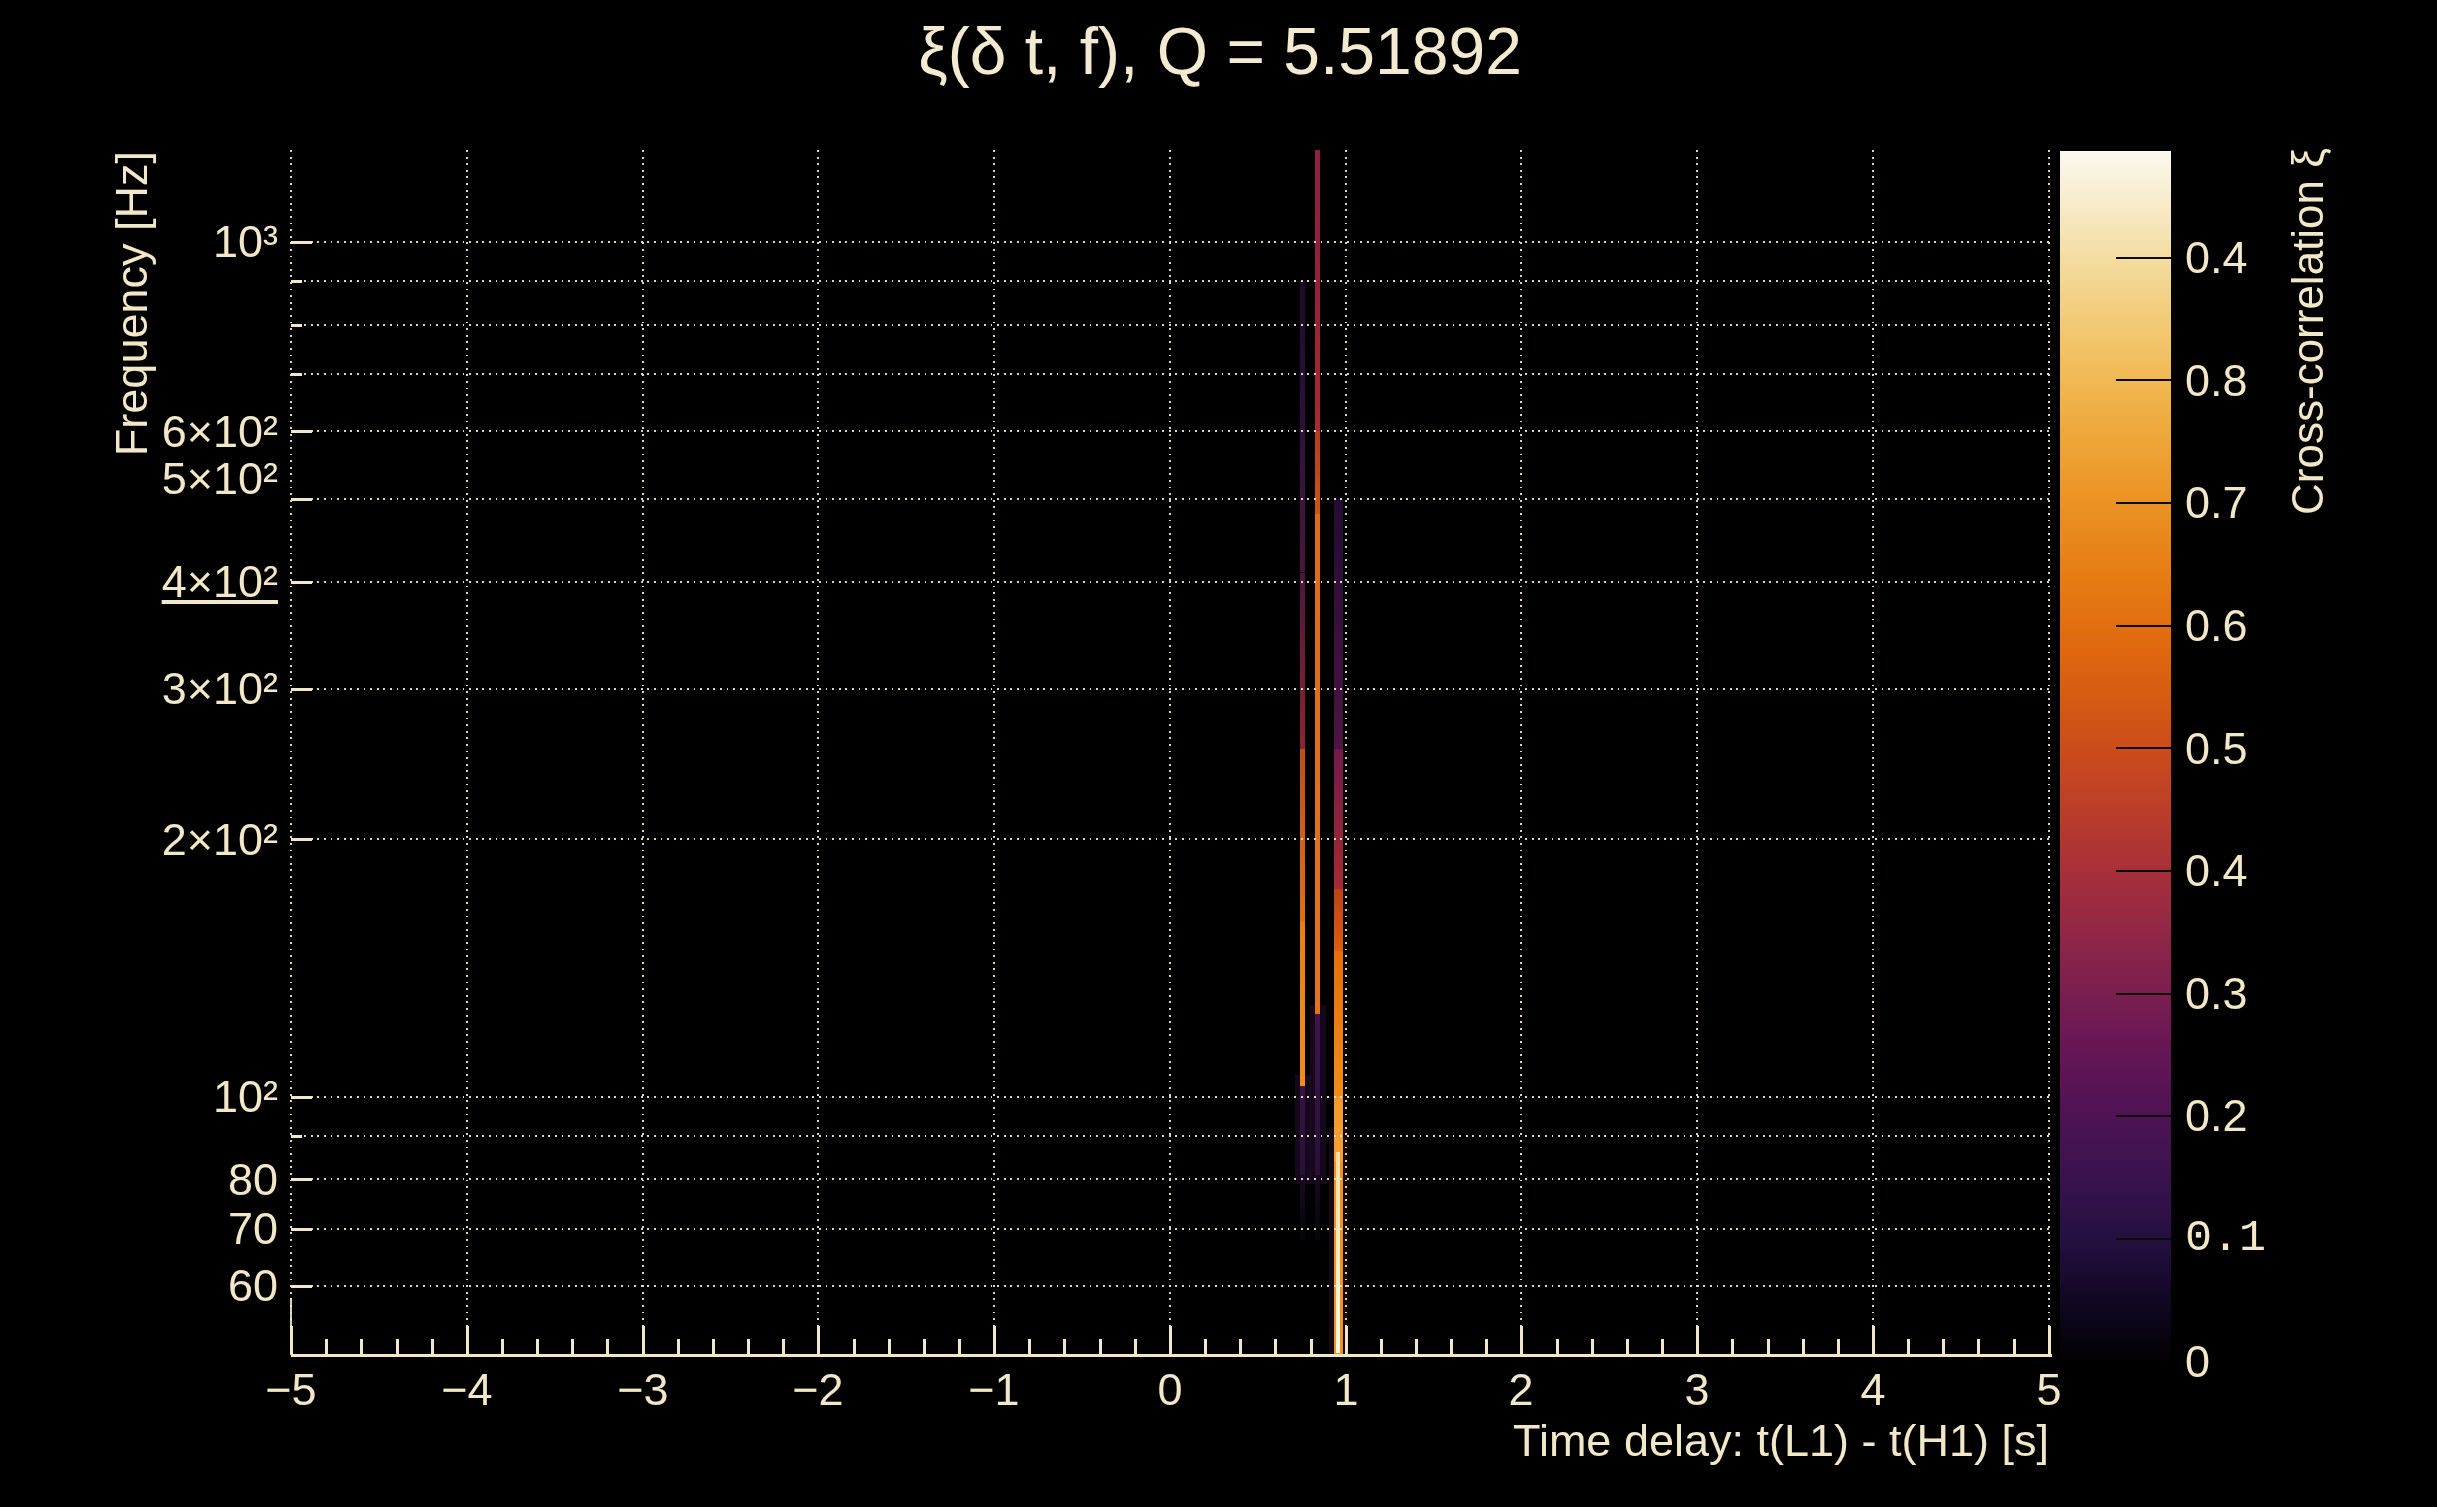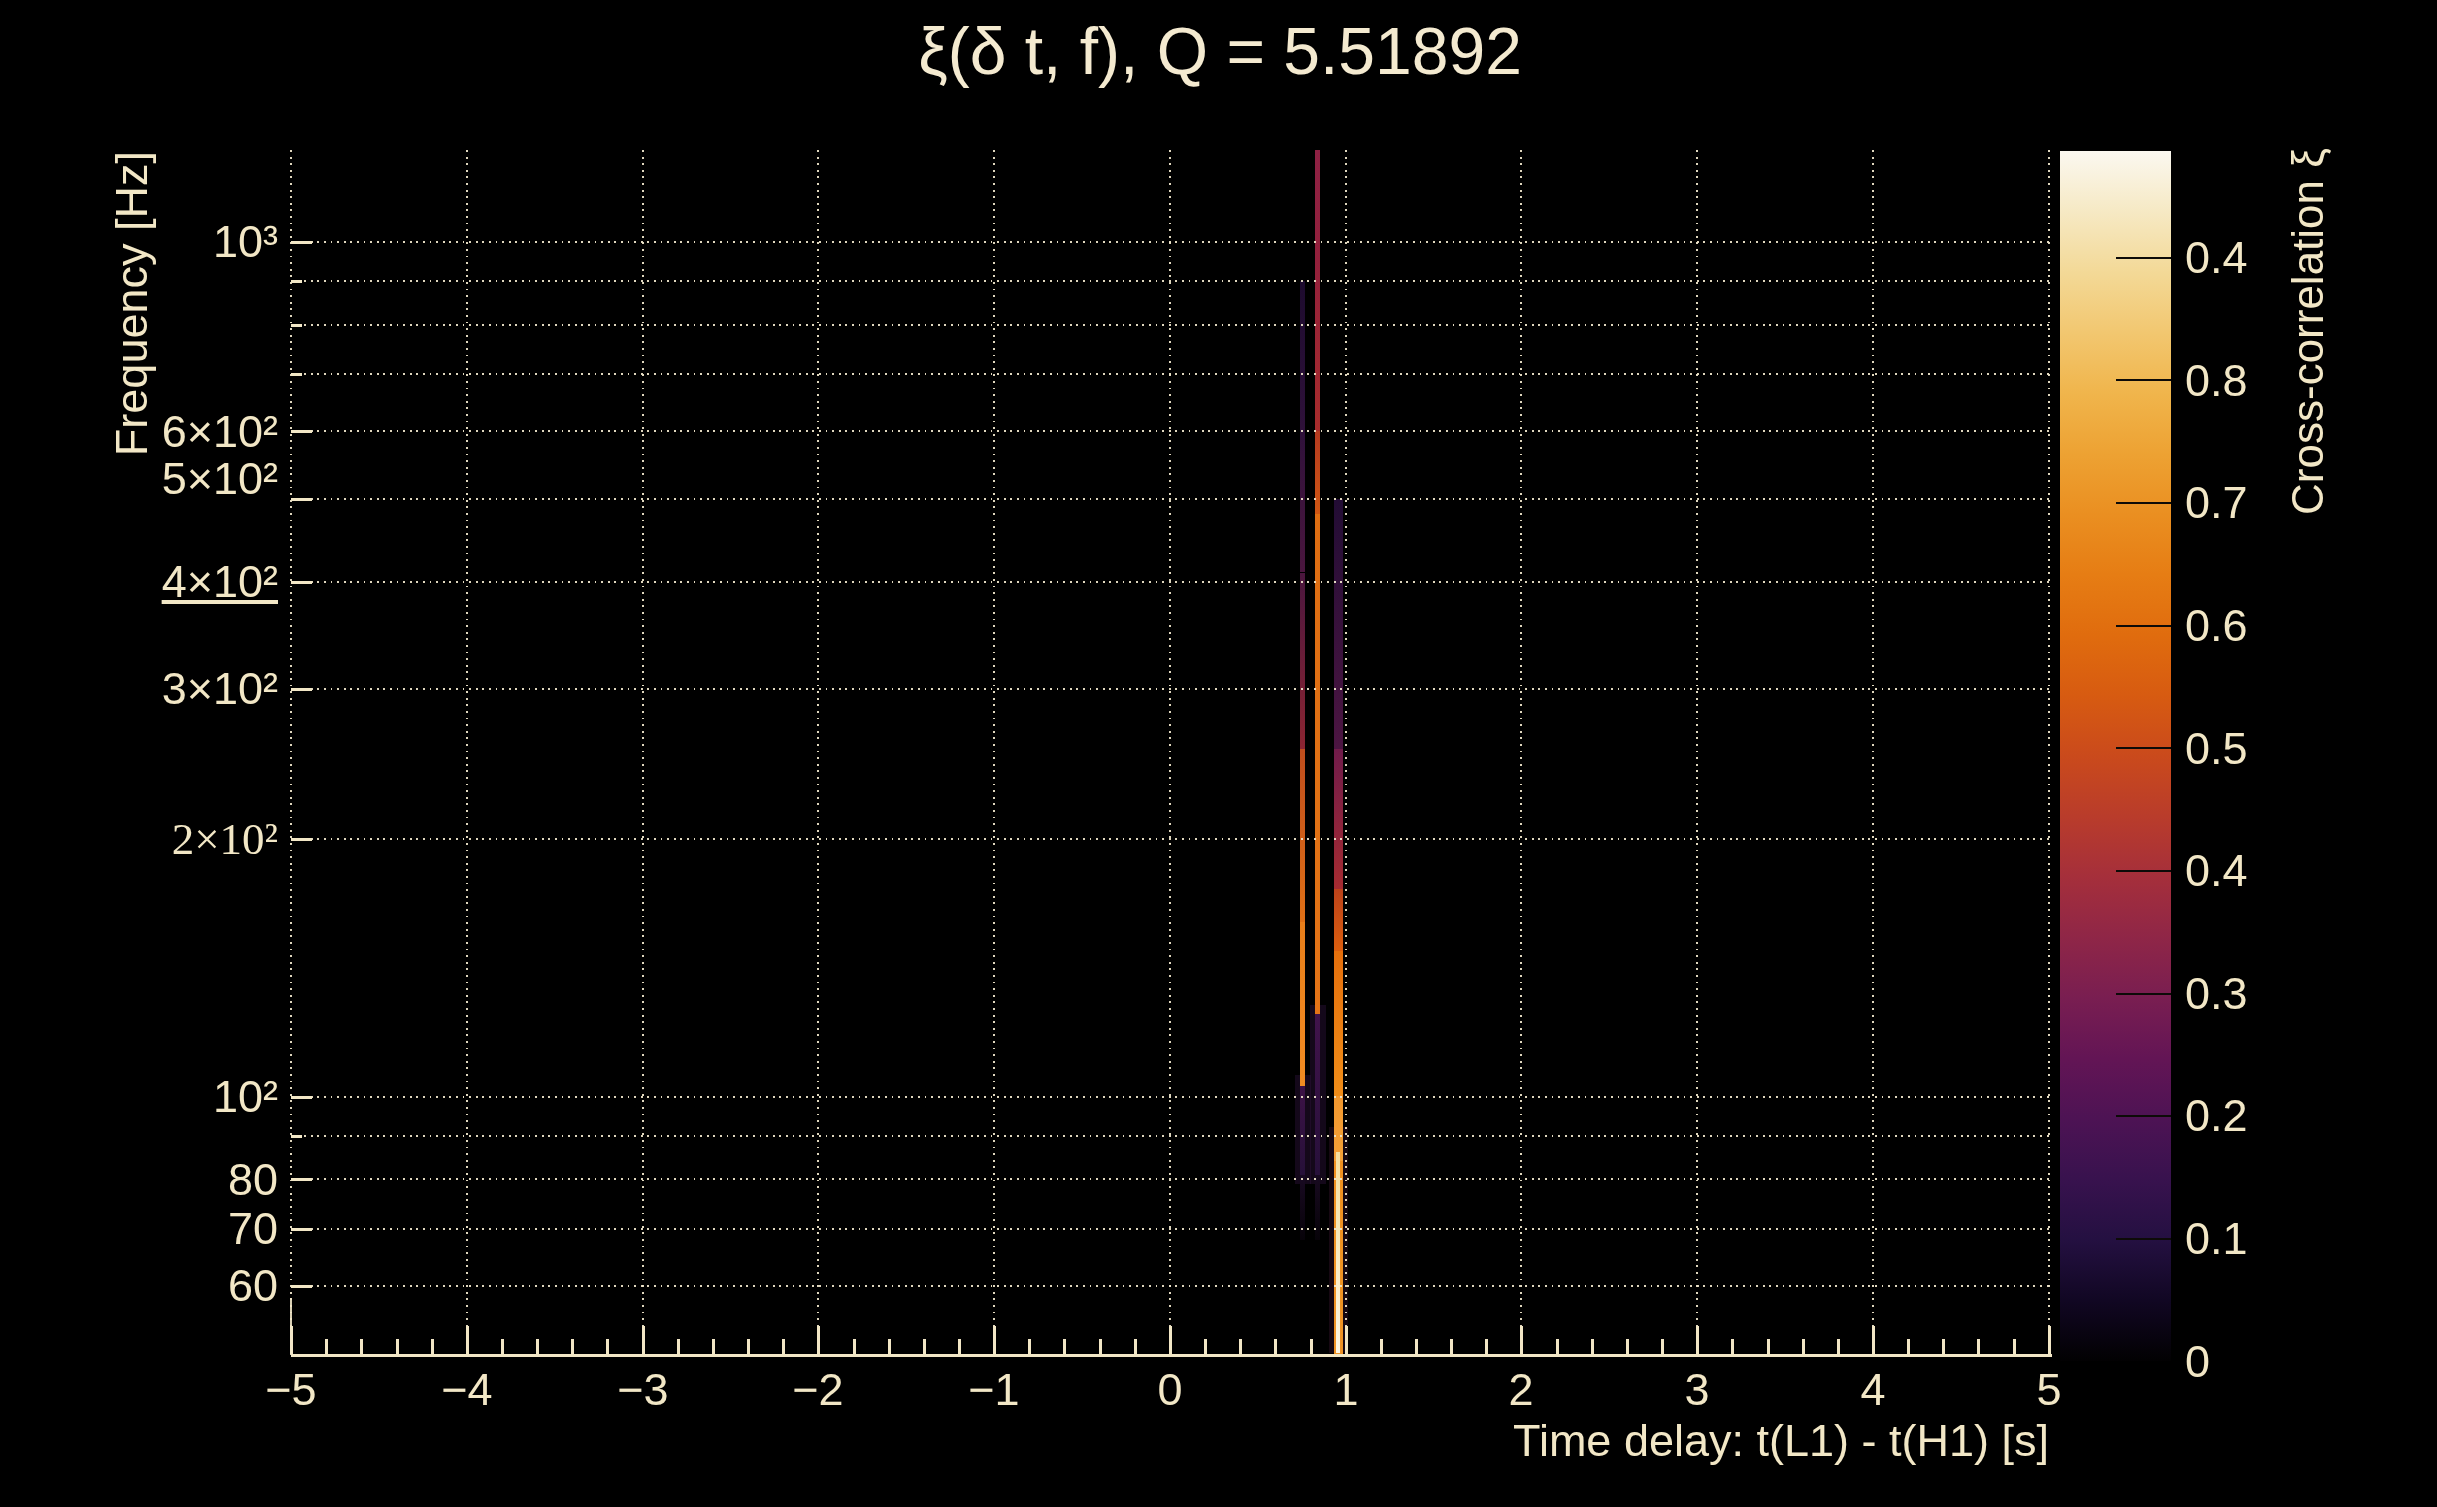--- a/index.html
+++ b/index.html
@@ -165,21 +165,21 @@
       <div class="cbtick" style="top: 842px;"></div>
       <div class="cbtick" style="top: 964px;"></div>
       <div class="cbtick" style="top: 1087px;"></div>
     </div>
   <div class="cbtitle vert">Cross-correlation ξ</div>
 <div class="ticklabel" style="right: 2160px; top: 216px; text-align: right;">10³</div>
     <div class="ticklabel" style="right: 2160px; top: 406px; text-align: right;">6×10²</div>
     <div class="ticklabel" style="right: 2160px; top: 453px; text-align: right;">5×10²</div>
     <div class="ticklabel" style="right: 2160px; top: 556px; text-align: right; text-decoration: underline;">4×10²</div>
     <div class="ticklabel" style="right: 2160px; top: 663px; text-align: right;">3×10²</div>
-    <div class="ticklabel" style="right: 2160px; top: 814px; text-align: right; font-family: Liberation Serif, serif;">2×10²</div>
+    <div class="ticklabel" style="right: 2160px; top: 814px; text-align: right;">2×10²</div>
     <div class="ticklabel" style="right: 2160px; top: 1071px; text-align: right;">10²</div>
     <div class="ticklabel" style="right: 2160px; top: 1154px; text-align: right;">80</div>
     <div class="ticklabel" style="right: 2160px; top: 1203px; text-align: center;">70</div>
     <div class="ticklabel" style="right: 2160px; top: 1260px; text-align: right;">60</div>
     <div class="ticklabel xlab" style="left: 291px; top: 1364px;">−5</div>
     <div class="ticklabel xlab" style="left: 467px; top: 1364px;">−4</div>
     <div class="ticklabel xlab" style="left: 643px; top: 1364px;">−3</div>
     <div class="ticklabel xlab" style="left: 818px; top: 1364px;">−2</div>
     <div class="ticklabel xlab" style="left: 994px; top: 1364px;">−1</div>
     <div class="ticklabel xlab" style="left: 1170px; top: 1364px;">0</div>
@@ -189,16 +189,16 @@
     <div class="ticklabel xlab" style="left: 1873px; top: 1364px;">4</div>
     <div class="ticklabel xlab" style="left: 2049px; top: 1364px;">5</div>
     <div class="ticklabel" style="left: 2185px; top: 232px;">0.4</div>
     <div class="ticklabel" style="left: 2185px; top: 355px;">0.8</div>
     <div class="ticklabel" style="left: 2185px; top: 477px;">0.7</div>
     <div class="ticklabel" style="left: 2185px; top: 600px;">0.6</div>
     <div class="ticklabel" style="left: 2185px; top: 723px;">0.5</div>
     <div class="ticklabel" style="left: 2185px; top: 845px;">0.4</div>
     <div class="ticklabel" style="left: 2185px; top: 968px;">0.3</div>
     <div class="ticklabel" style="left: 2185px; top: 1090px;">0.2</div>
-    <div class="ticklabel" style="left: 2185px; top: 1213px;">0.1</div>
+    <div class="ticklabel" style="left: 2185px; top: 1213px; font-family: Liberation Mono, monospace;">0.1</div>
     <div class="ticklabel" style="left: 2185px; top: 1336px;">0</div>
   </div>
 
 
 </body></html>

